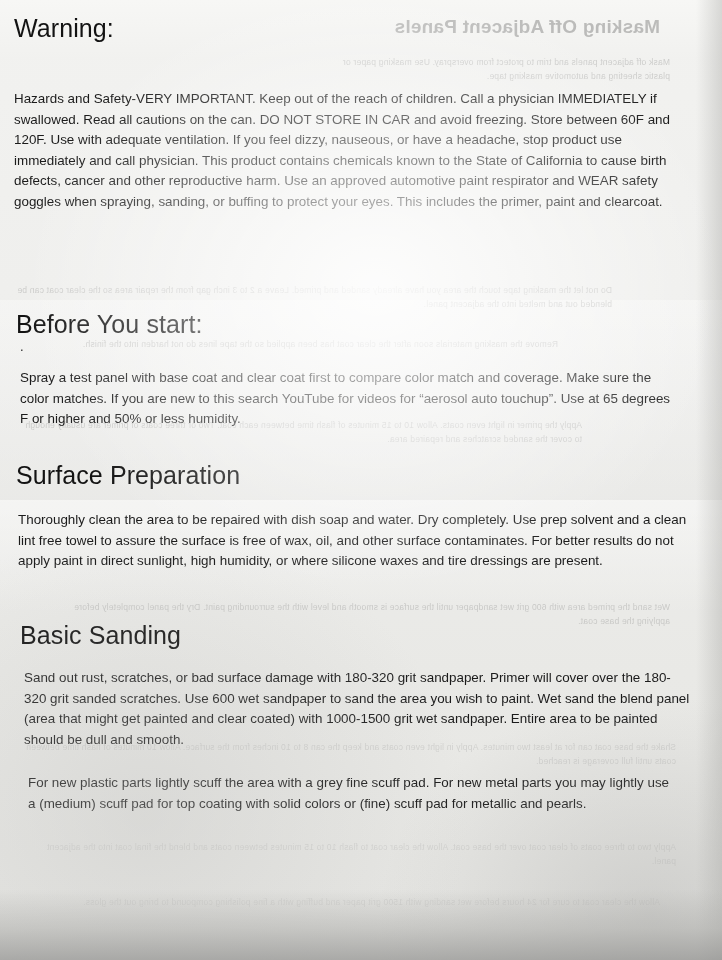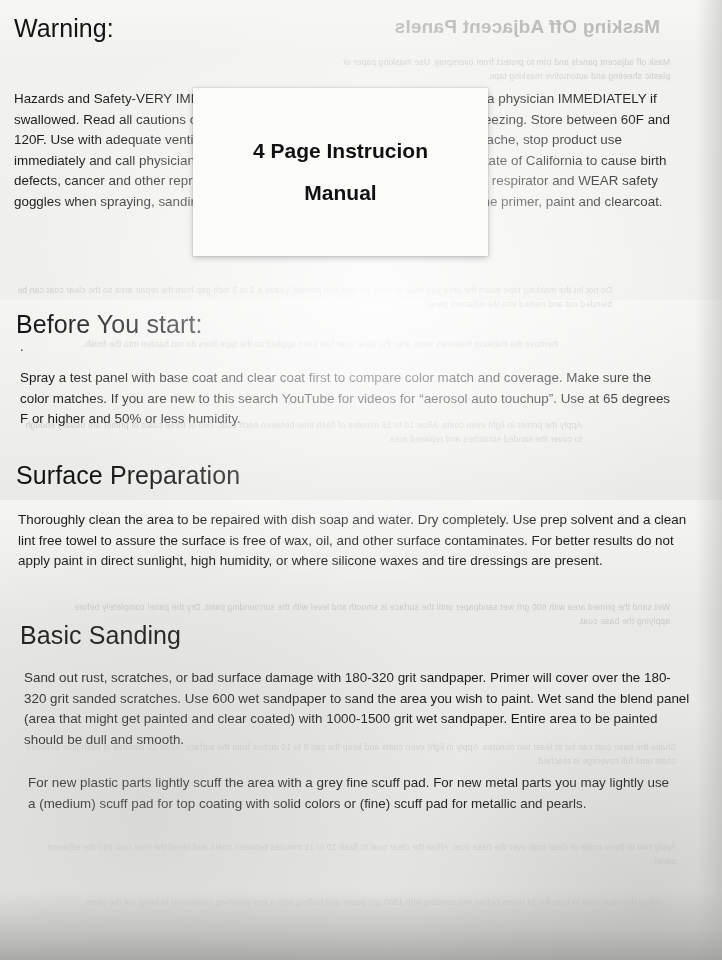--- a/index.html
+++ b/index.html
@@ -173,20 +173,16 @@
     </div>
 
     <h1 class="section abs" style="left:20px; top:621px;">Basic Sanding</h1>
 
     <div class="body-text abs" style="left:24px; top:668px; width:668px;">Sand out rust, scratches, or bad surface damage with 180-320 grit sandpaper. Primer will cover over the 180-320 grit sanded scratches. Use 600 wet sandpaper to sand the area you wish to paint. Wet sand the blend panel (area that might get painted and clear coated) with 1000-1500 grit wet sandpaper. Entire area to be painted should be dull and smooth.</div>
 
     <div class="body-text abs" style="left:28px; top:773px; width:650px;">For new plastic parts lightly scuff the area with a grey fine scuff pad. For new metal parts you may lightly use a (medium) scuff pad for top coating with solid colors or (fine) scuff pad for metallic and pearls.</div>
 
   </div>
 
-  <div id="label">
-    <div class="lbl-line">4 Page Instrucion</div>
-    <div class="lbl-line">Manual</div>
-  </div>
 
   <div class="right-shade"></div>
   <div class="bottom-shade"></div>
 </div>
 
 </body></html>

